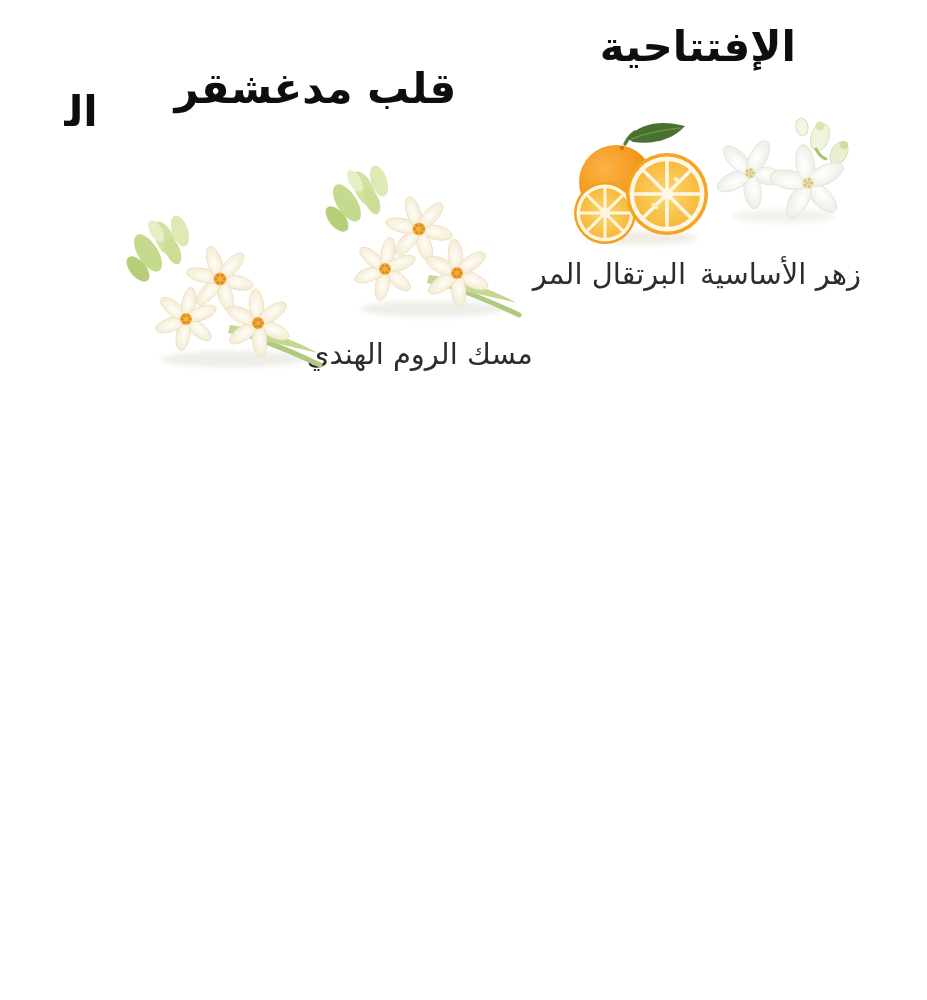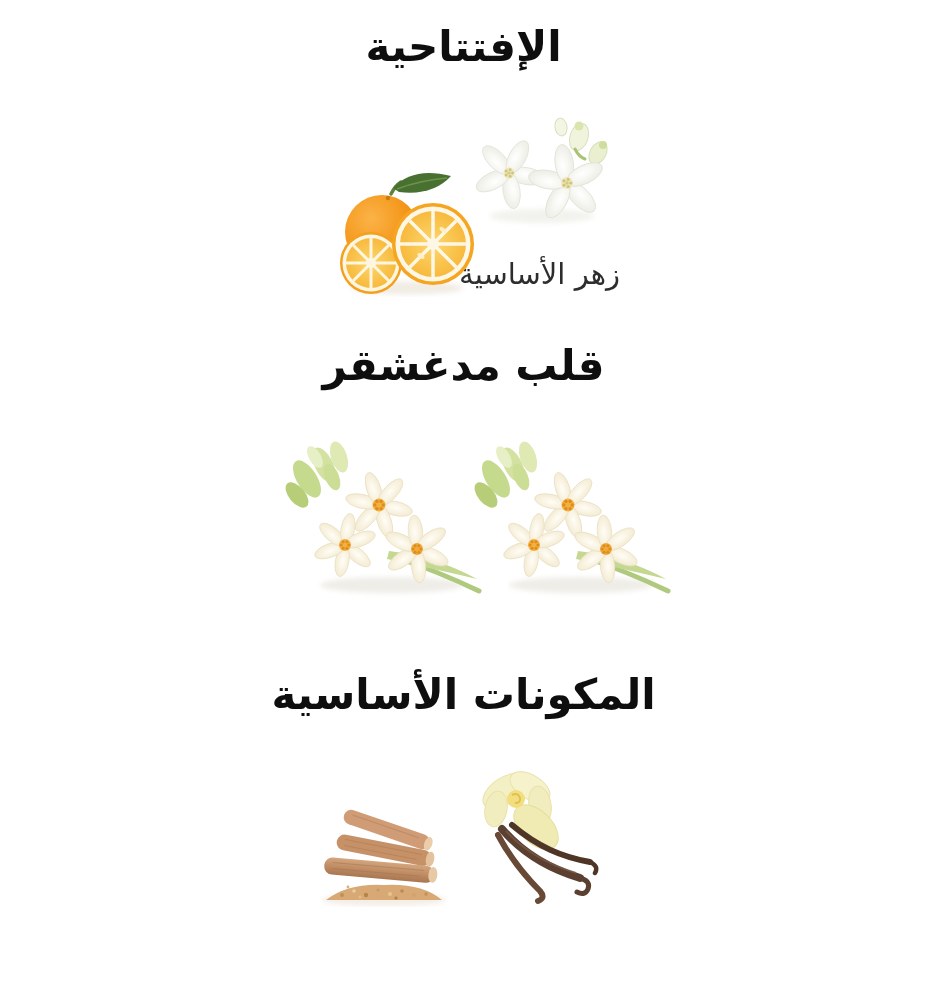--- a/index.html
+++ b/index.html
@@ -8,22 +8,21 @@
     background: #ffffff;
     font-family: "DejaVu Sans", sans-serif;
   }
   .page {
     width: 799px;
     height: 1000px;
     margin: 0 auto;
     background: #ffffff;
     overflow: hidden;
     display: flex;
-    flex-direction: column;
-    align-items: center;
+    align-items: flex-start;
     padding-top: 20px;
     box-sizing: border-box;
   }
   .section {
     display: flex;
     flex-direction: column;
     align-items: center;
   }
   .section-title {
     font-size: 42px;
@@ -245,33 +244,35 @@
             <circle r="37.5" fill="#FFF7E6"></circle>
             <circle r="33" fill="url(#gFlesh)"></circle>
             <path d="M0,-33 L0,33 M-33,0 L33,0 M-23.3,-23.3 L23.3,23.3 M-23.3,23.3 L23.3,-23.3" stroke="#FFF7E6" stroke-width="3.5"></path>
             <circle r="6" fill="#FFF7E6"></circle>
             <g fill="#FFEFC8">
               <ellipse cx="10" cy="-14" rx="4" ry="2" transform="rotate(35 10 -14)"></ellipse>
               <ellipse cx="-12" cy="12" rx="4" ry="2" transform="rotate(35 -12 12)"></ellipse>
             </g>
           </g>
         </svg>
+        <div class="caption">البرتقال المر</div>
       </div>
 
     </div>
   </div>
 
   <div class="section">
     <div class="section-title title-2">قلب مدغشقر</div>
     <div class="figures figures-2">
 
       <div class="figure">
         <svg class="art" width="205" height="170" viewBox="0 0 205 170">
           <use href="#tuberose-art"></use>
         </svg>
+        <div class="caption">مسك الروم الهندي</div>
       </div>
 
       <div class="figure">
         <svg class="art art-tuberose-left" width="205" height="170" viewBox="0 0 205 170">
           <use href="#tuberose-art"></use>
         </svg>
       </div>
 
     </div>
   </div>

